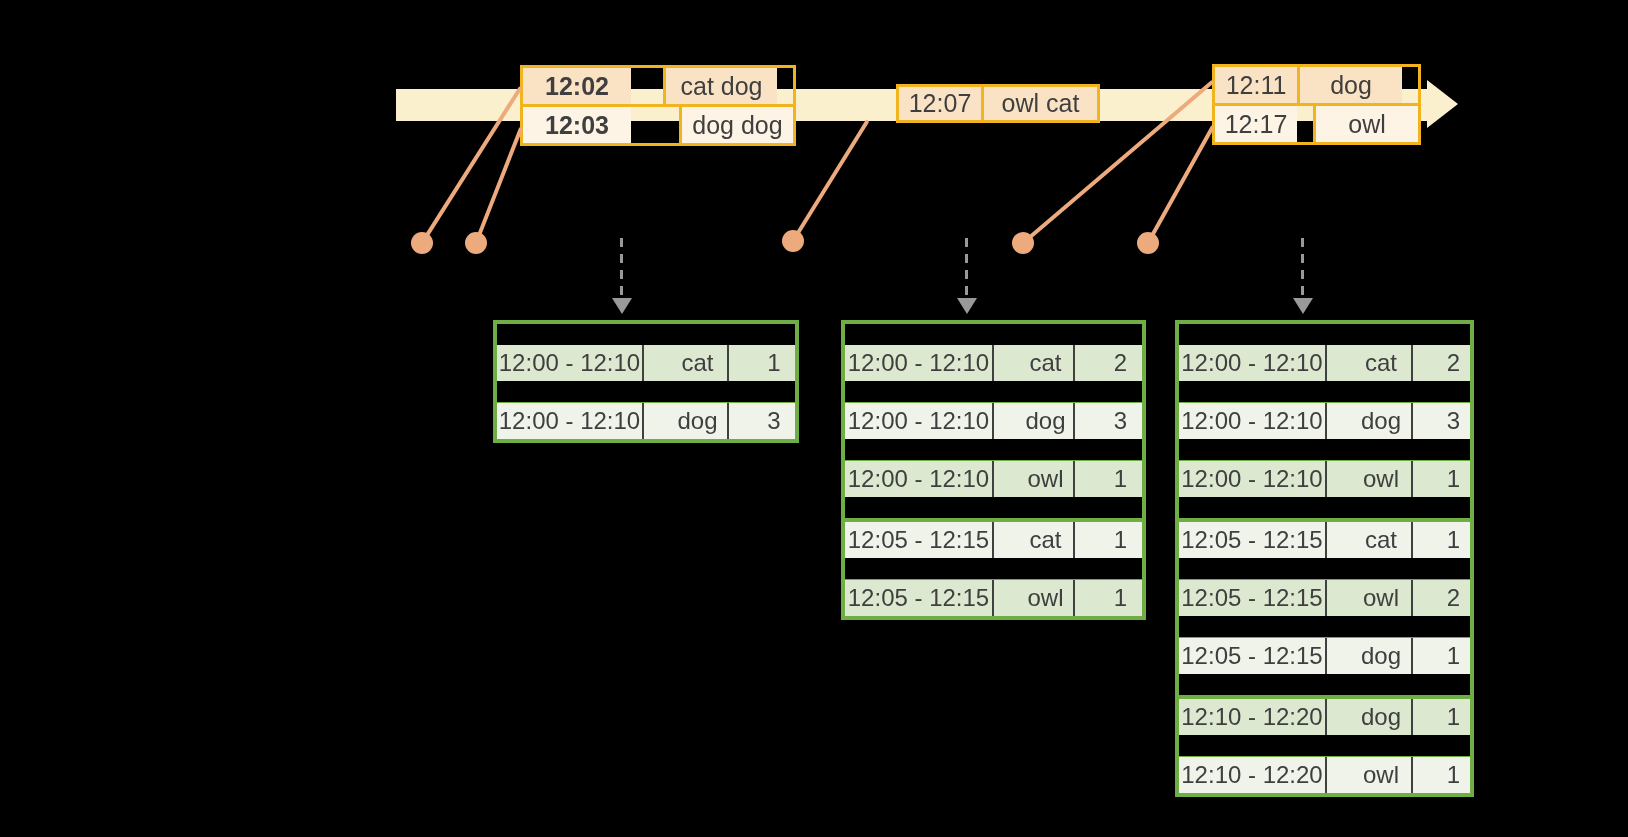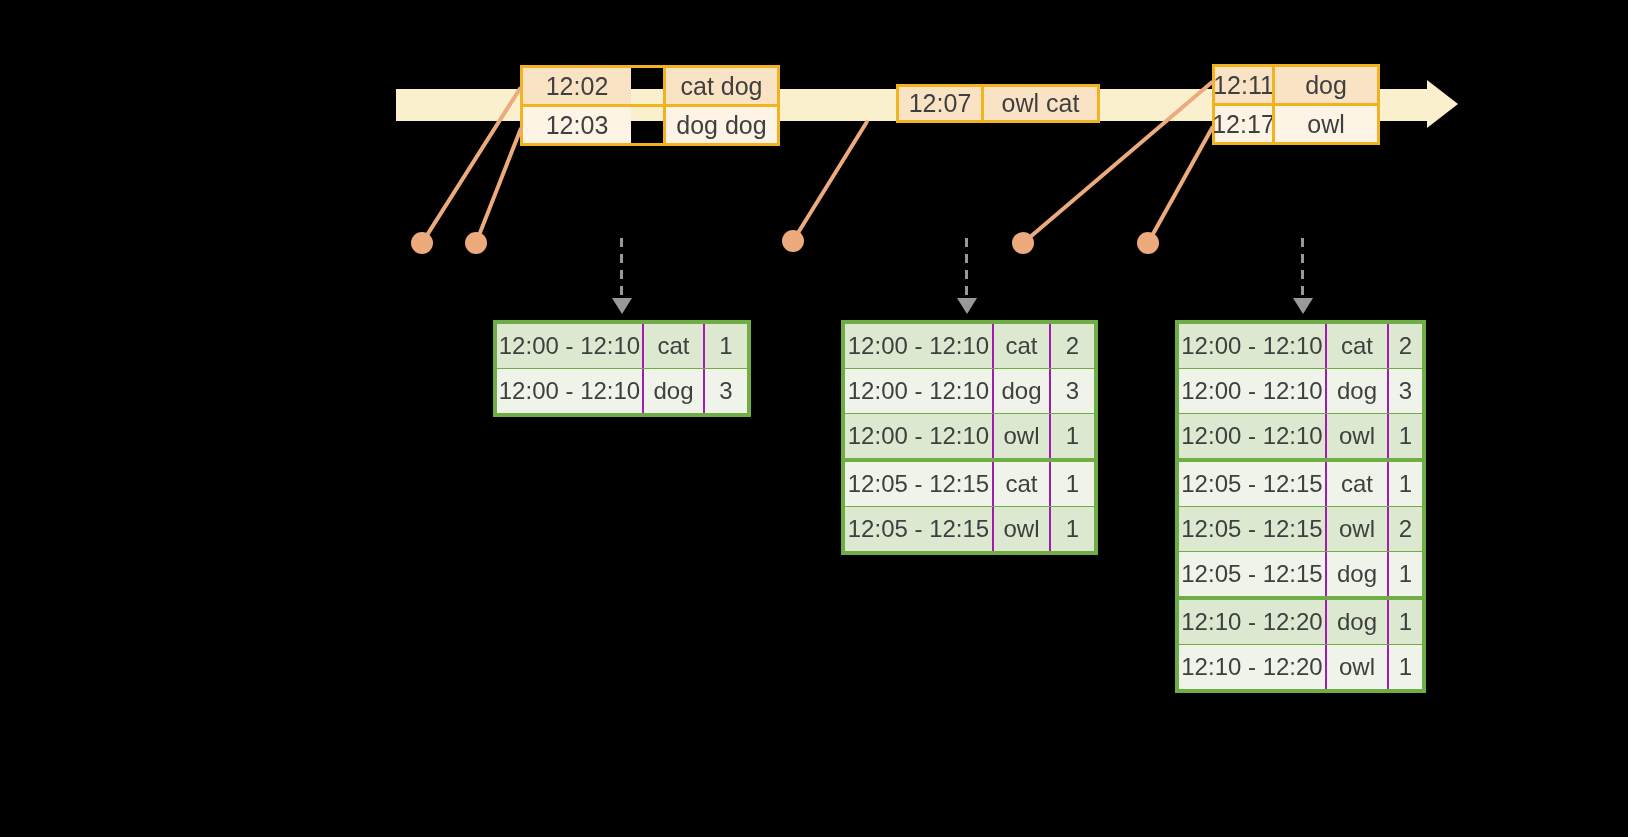--- a/index.html
+++ b/index.html
@@ -8,49 +8,49 @@
 
   
   .band{position:absolute;left:396px;top:89px;width:1031px;height:32px;background:#FBF0CE;}
   .band-head{position:absolute;left:1427px;top:80px;width:0;height:0;
              border-top:24px solid transparent;border-bottom:24px solid transparent;
              border-left:31px solid #FBF0CE;}
 
   
   .etable{position:absolute;border:3px solid #F2B41E;display:flex;flex-direction:column;}
   .erow{display:flex;}
-  .erow + .erow{border-top:3px solid #F2B41E;}
+  .erow + .erow{border-top:3px solid #F2B41E;gap:16px;}
   .erow:nth-child(odd) .ecell{background:#FAE3C5;}
   .erow:nth-child(even) .ecell{background:#FDF4E6;}
   .ecell{display:flex;align-items:center;justify-content:center;font-size:25px;color:#3F3F3F;}
   .ecell + .ecell{border-left:3px solid #F2B41E;}
-  .et0 .erow{height:36px;} .et0 .c1{width:108px;} .et0 .c2{width:111px;margin-left:32px;}
+  .et0 .erow{height:36px;} .et0 .c1{width:108px;font-weight:bold;} .et0 .c2{width:111px;margin-left:32px;}
   .et1 .erow{height:33px;} .et1 .c1{width:82px;} .et1 .c2{width:113px;}
-  .et2 .erow{height:36px;} .et2 .c1{width:57px;} .et2 .c2{width:102px;}
+  .et2 .erow{height:36px;} .et2 .c1{width:82px;} .et2 .c2{width:102px;}
 
   
   .dot{position:absolute;width:22px;height:22px;border-radius:50%;background:#EDAA7D;}
   .link{position:absolute;height:4px;background:#EDAA7D;transform-origin:0 50%;border-radius:2px;}
 
   
   .trig-line{position:absolute;width:3px;height:62px;top:238px;
              background:repeating-linear-gradient(to bottom,#999999 0 9px,transparent 9px 16px);}
   .trig-head{position:absolute;width:0;height:0;top:298px;
              border-left:10px solid transparent;border-right:10px solid transparent;
              border-top:16px solid #999999;}
 
   
   .rtable{position:absolute;border:4px solid #6FAE44;display:flex;flex-direction:column;}
-  .rrow{display:flex;height:44px;}
+  .rrow{display:flex;height:36px;margin-top:21px;}
   .rrow + .rrow{border-top:1px solid #6FAE44;}
   .rrow.group-start{border-top:4px solid #6FAE44;}
   .rrow:nth-child(odd) .rcell{background:#DCE8D0;}
   .rrow:nth-child(even) .rcell{background:#EFF3EA;}
   .rcell{display:flex;align-items:center;justify-content:center;font-size:24px;color:#3F3F3F;}
-  .rcell + .rcell{border-left:2px solid #a21caf;}
+  .rcell + .rcell{border-left:2px solid #404040;padding-left:24px;}
   .rt0 .c1{width:145px;} .rt0 .c2{width:59px;}  .rt0 .c3{width:42px;}
   .rt1 .c1{width:147px;} .rt1 .c2{width:55px;}  .rt1 .c3{width:43px;}
   .rt2 .c1{width:146px;} .rt2 .c2{width:60px;}  .rt2 .c3{width:33px;}
 </style>
 </head>
 <body>
 
 <div class="stage">
 
   <div class="band"></div>

